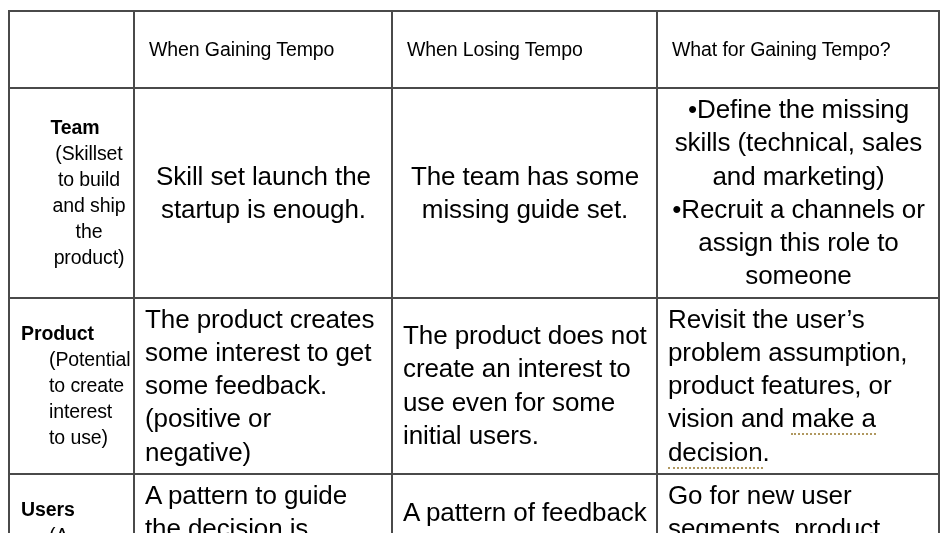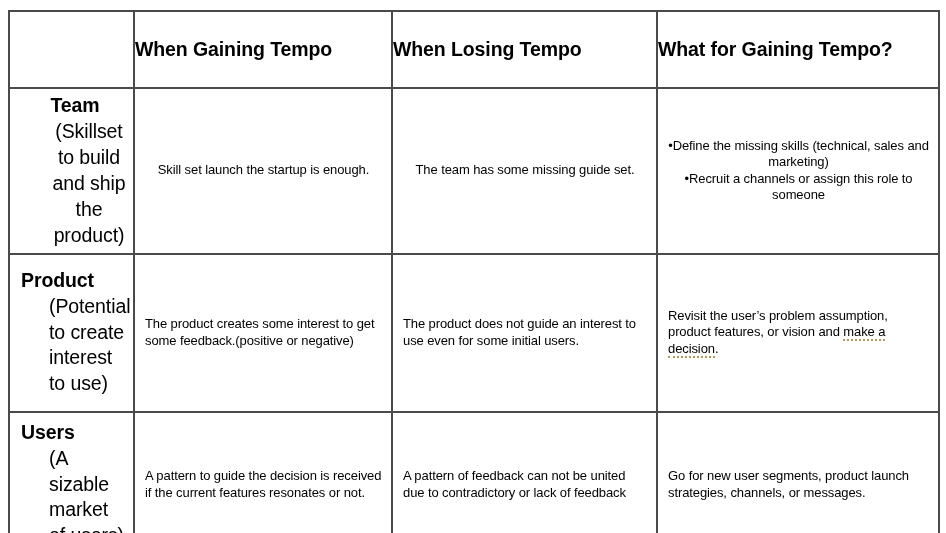--- a/index.html
+++ b/index.html
@@ -33,34 +33,34 @@
     background: #ffffff;
   }
 
   .col-label   { width: 125px; }
   .col-gaining { width: 258px; }
   .col-losing  { width: 265px; }
   .col-what    { width: 282px; }
 
   .cell-pad {
     padding: 4px 9px 4px 10px;
-    font-size: 13px;
+    font-size: 26px;
     line-height: 1.28;
     letter-spacing: -0.1px;
   }
 
   
   .hdr {
     height: 77px;
   }
   .hdr .cell-pad {
-    font-weight: bold;
+    font-weight: normal;
     font-size: 19.5px;
     text-align: left;
-    padding-left: 0;
+    padding-left: 14px;
   }
   .hdr-blank { background: #ffffff; }
 
   .bg-green { background: #c9edc9; }
   .bg-red   { background: #fa9a9a; border-radius: 32px; }
   .bg-white { background: #ffffff; }
 
   
   .rowlabel .cell-pad {
     padding-left: 11px;
@@ -155,21 +155,21 @@
       <td class="rowlabel bg-white">
         <div class="cell-pad">
           <span class="title">Product</span>
           <span class="sub">(Potential to create interest to use)</span>
         </div>
       </td>
       <td class="bg-green">
         <div class="cell-pad">The product creates some interest to get some feedback.(positive or negative)</div>
       </td>
       <td class="bg-red">
-        <div class="cell-pad">The product does not guide an interest to use even for some initial users.</div>
+        <div class="cell-pad">The product does not create an interest to use even for some initial users.</div>
       </td>
       <td class="bg-white">
         <div class="cell-pad"><span>Revisit the user’s problem assumption, product features, or vision and </span><span class="dotted-underline">make a decision</span><span>.</span></div>
       </td>
     </tr>
 
     <tr class="r3">
       <td class="rowlabel bg-white">
         <div class="cell-pad">
           <span class="title">Users</span>

